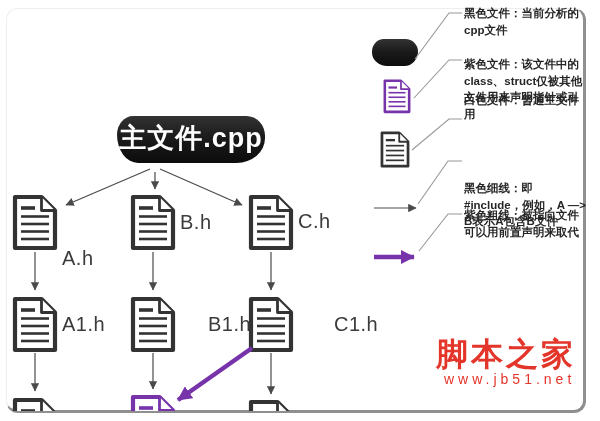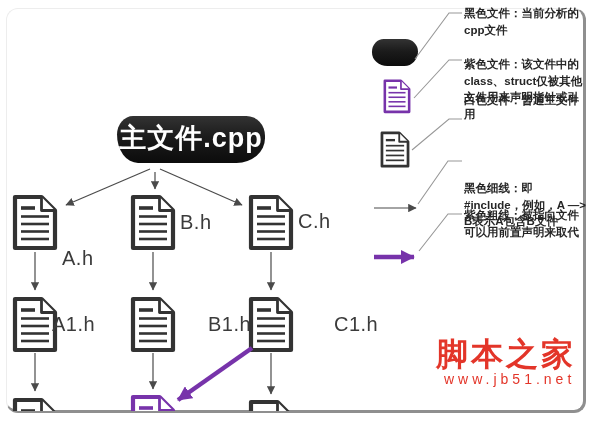--- a/index.html
+++ b/index.html
@@ -123,21 +123,21 @@
     <line x1="9" y1="22.5" x2="37" y2="22.5" stroke="currentColor" stroke-width="2.6"></line>
     <line x1="9" y1="30" x2="37" y2="30" stroke="currentColor" stroke-width="2.6"></line>
     <line x1="9" y1="37.5" x2="37" y2="37.5" stroke="currentColor" stroke-width="2.6"></line>
     <line x1="9" y1="45" x2="37" y2="45" stroke="currentColor" stroke-width="2.6"></line>
   </svg>
     </span>
 
   <span class="file-label" style="left:62px;top:211px;margin-top:36px;">A.h</span>
   <span class="file-label" style="left:180px;top:211px;">B.h</span>
   <span class="file-label" style="left:298px;top:210px;">C.h</span>
-  <span class="file-label" style="left:52px;top:313px;">A1.h</span>
+  <span class="file-label" style="left:62px;top:313px;">A1.h</span>
   <span class="file-label" style="left:180px;top:313px;margin-left:28px;">B1.h</span>
   <span class="file-label" style="left:298px;top:313px;margin-left:36px;">C1.h</span>
 
   <div class="bottom-clip">
     <span class="doc-node" style="left:12px;top:5px;">
         <svg viewBox="0 0 46 57">
     <path d="M3 3 H29.5 L43 16.5 V54 H3 Z" fill="#ffffff" stroke="currentColor" stroke-width="4.2" stroke-linejoin="round"></path>
     <path d="M29.5 3 V16.5 H43" fill="#ffffff" stroke="currentColor" stroke-width="2.8" stroke-linejoin="round"></path>
     <line x1="9" y1="14" x2="23" y2="14" stroke="currentColor" stroke-width="3.6"></line>
     <line x1="9" y1="22.5" x2="37" y2="22.5" stroke="currentColor" stroke-width="2.6"></line>

